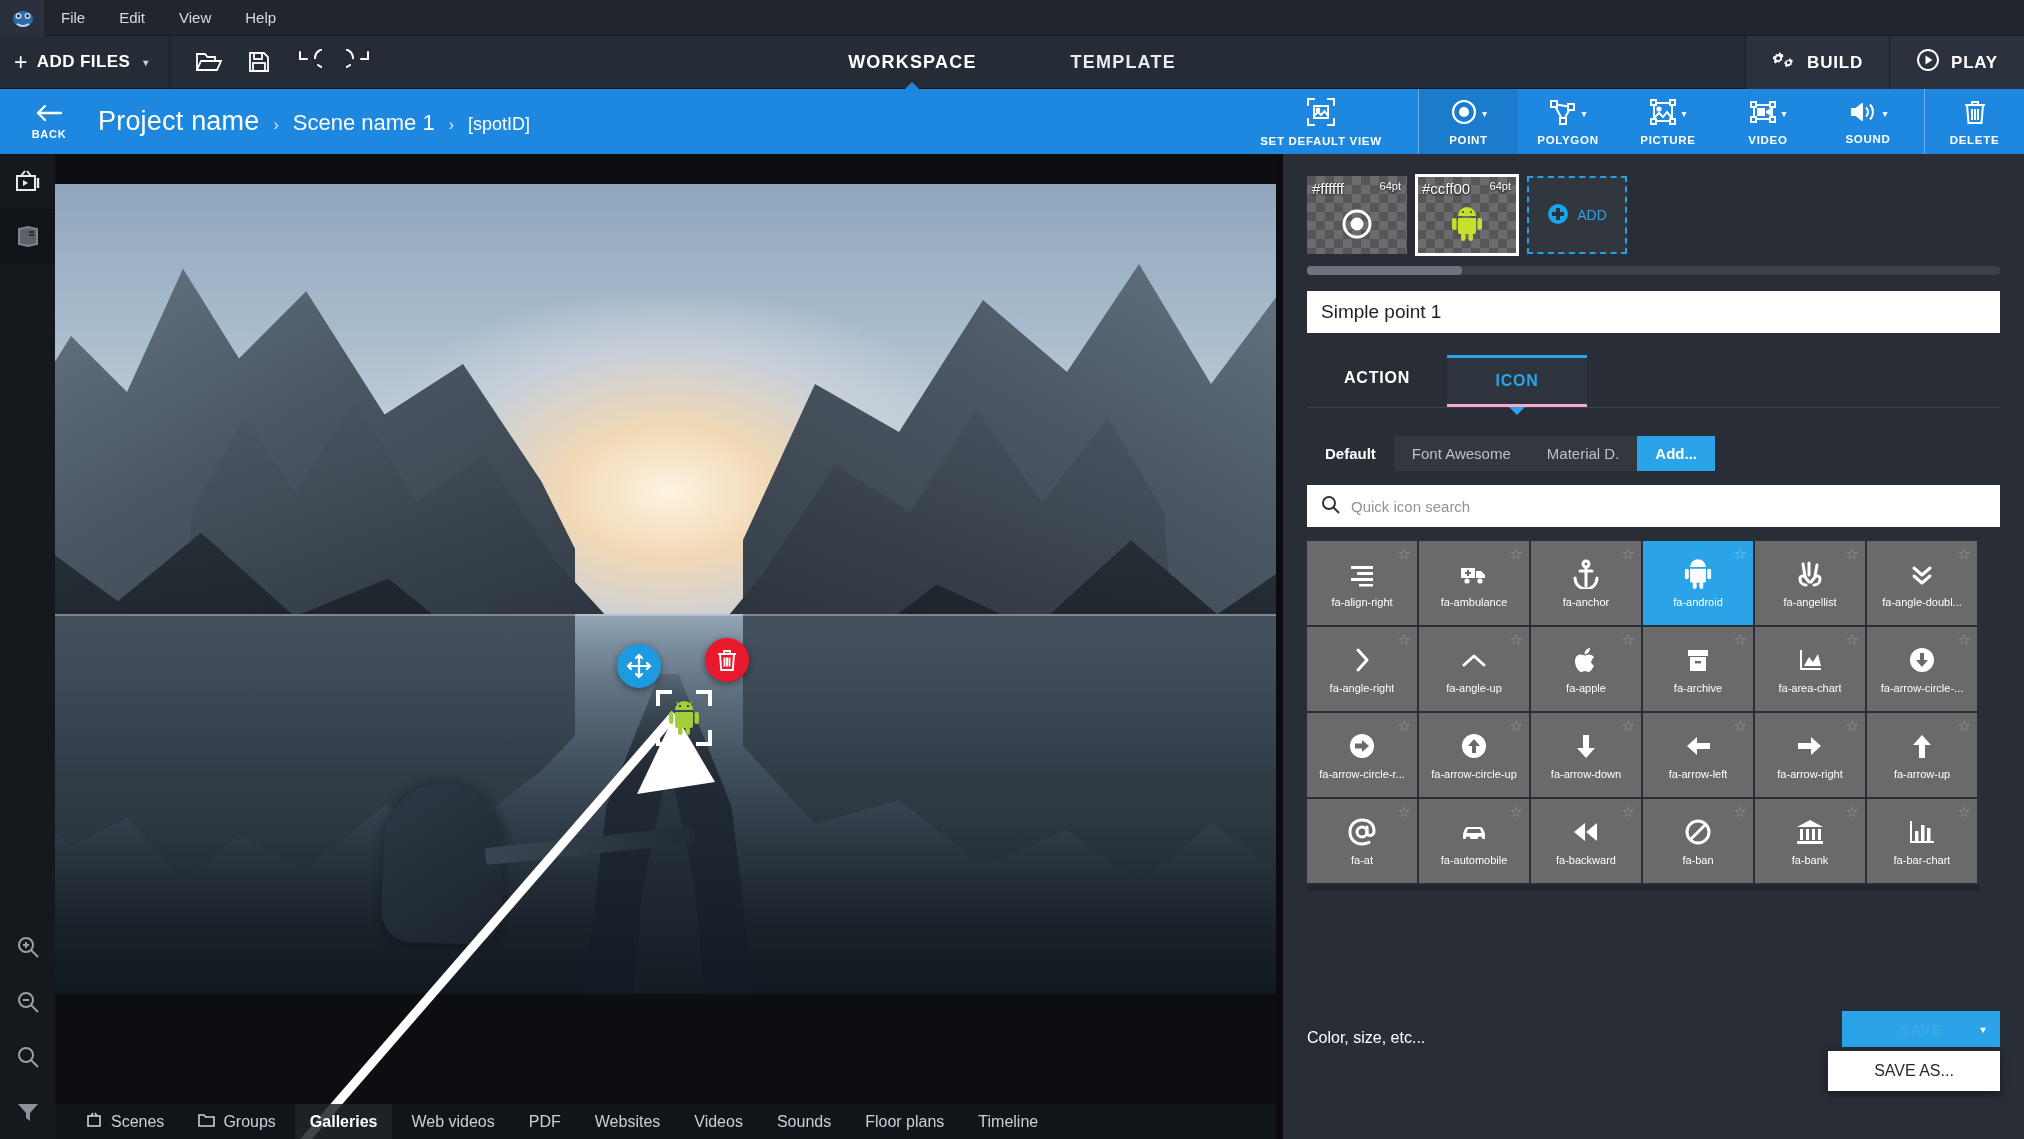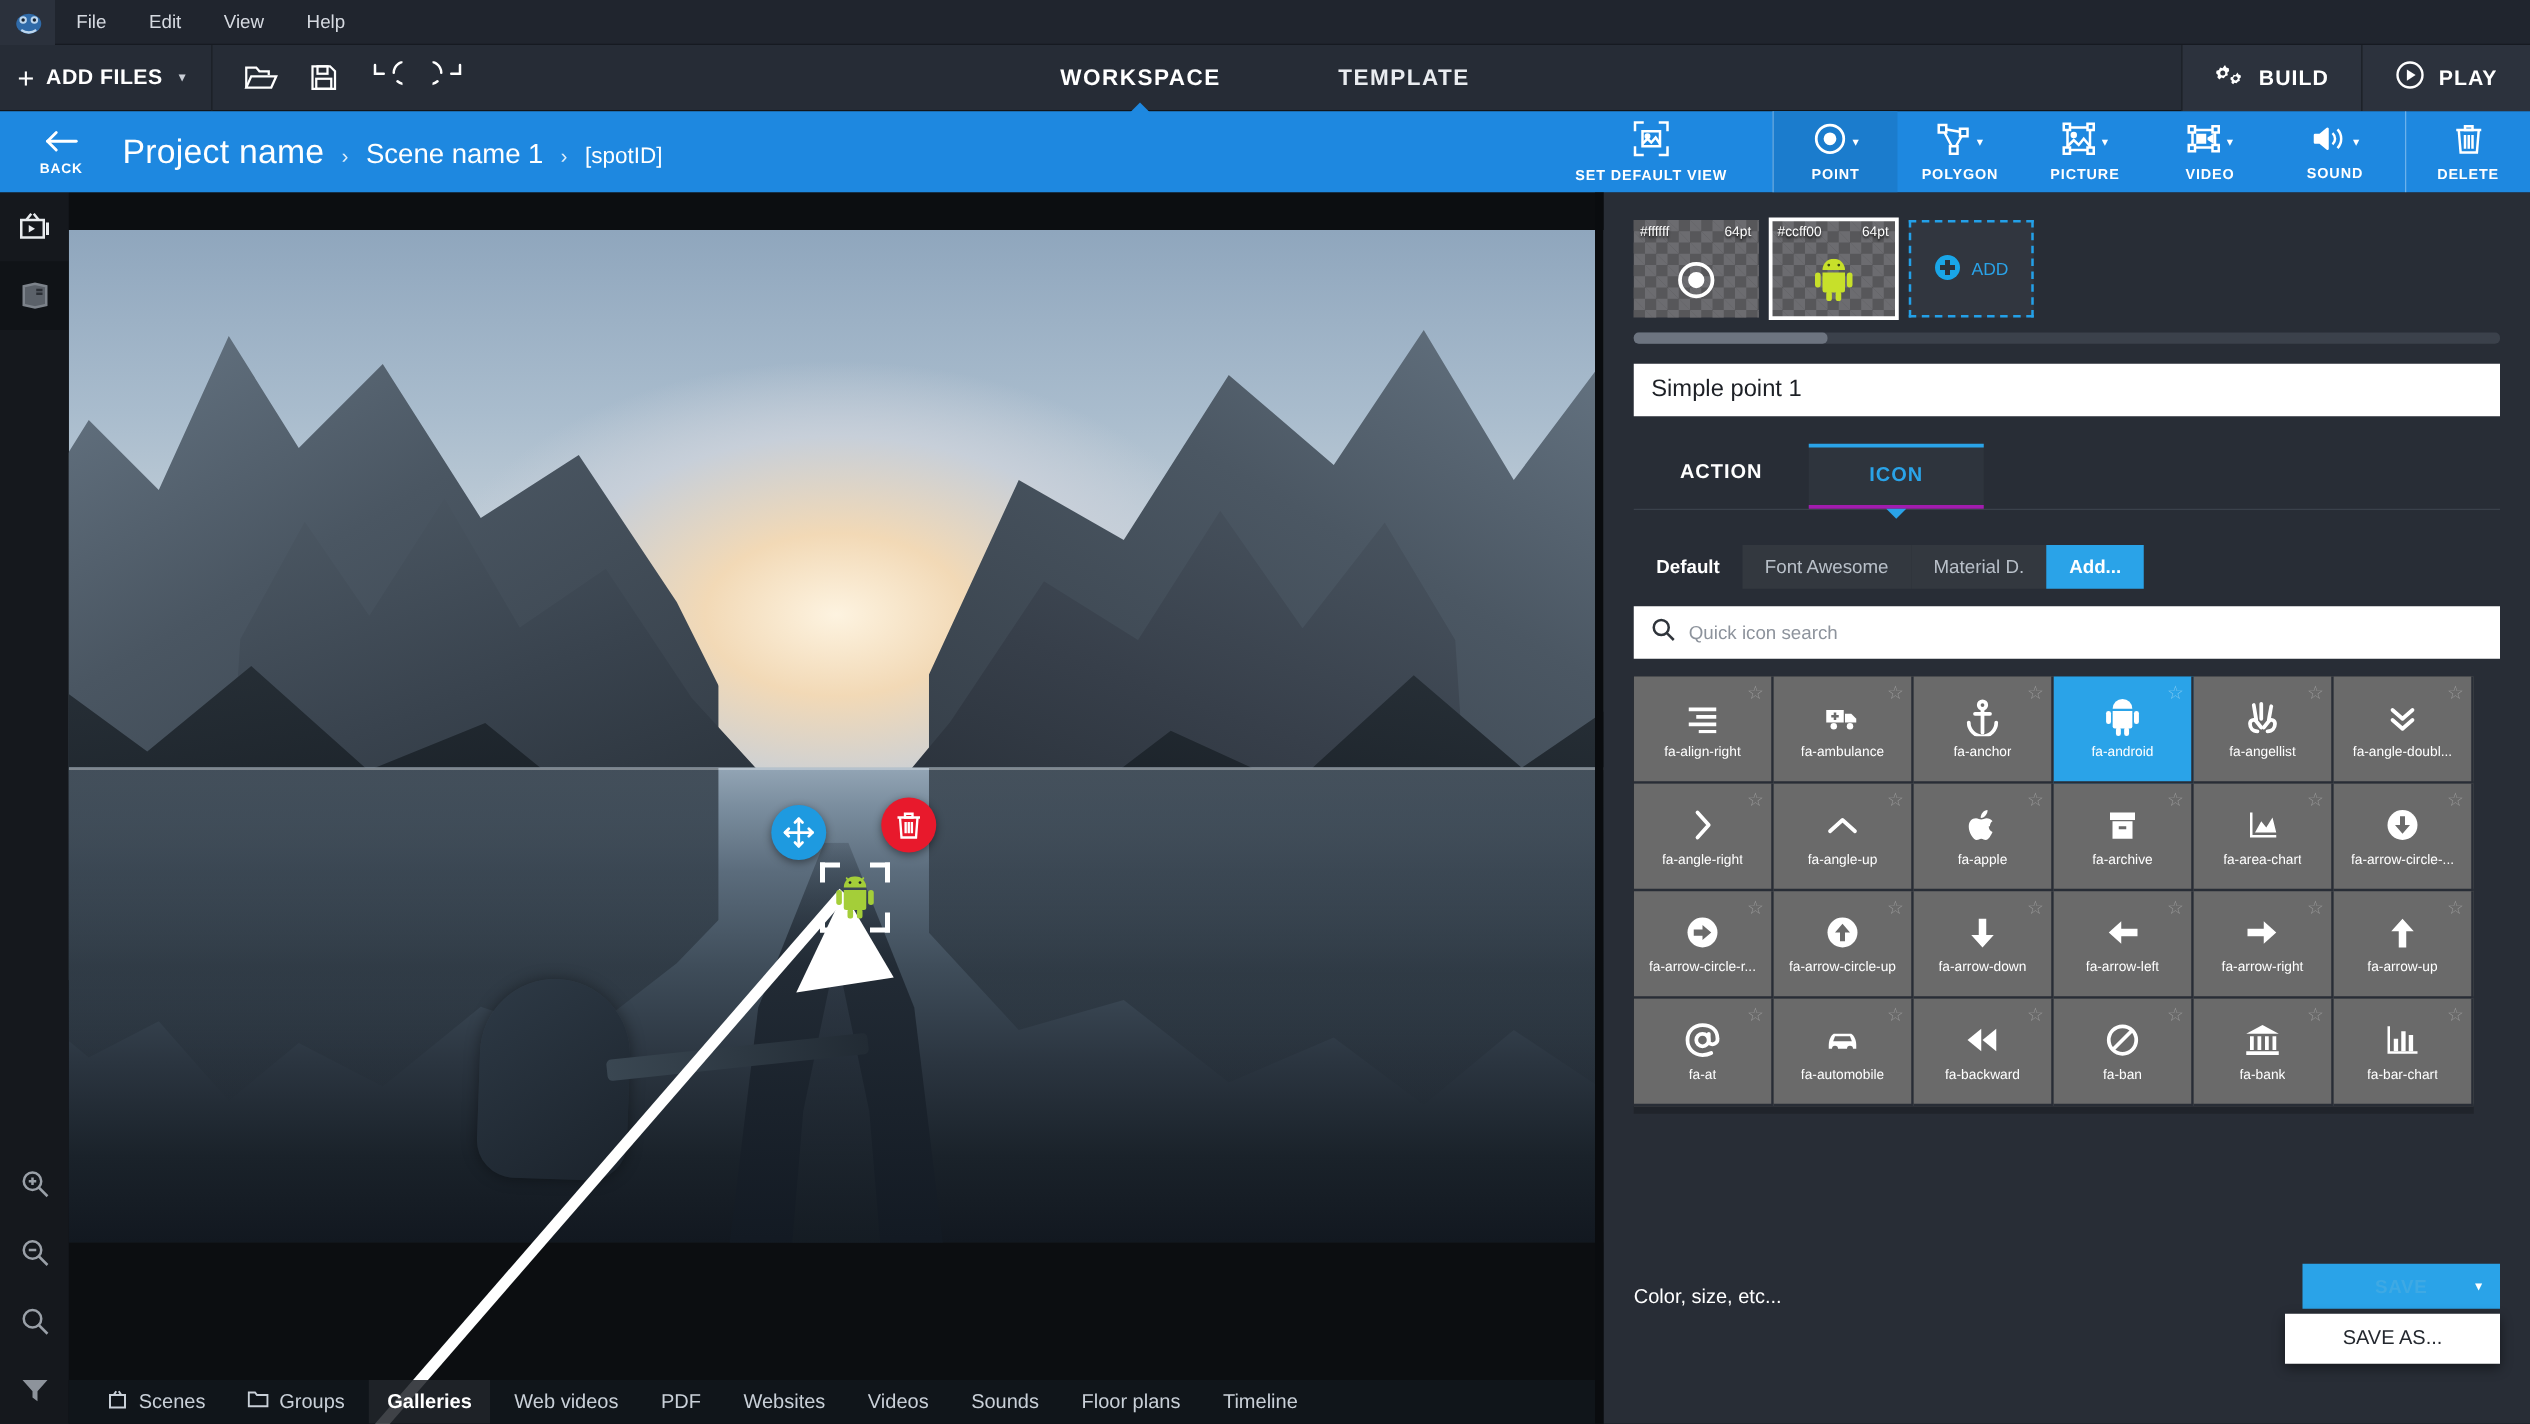--- a/index.html
+++ b/index.html
@@ -229,21 +229,21 @@
   .thumbs-row { display: flex; gap: 10px; padding: 22px 24px 0 24px; }
   .ithumb {
     width: 100px; height: 78px; position: relative; cursor: pointer;
     background-color: #57575a;
     background-image:
       linear-gradient(45deg, #6c6c70 25%, transparent 25%, transparent 75%, #6c6c70 75%),
       linear-gradient(45deg, #6c6c70 25%, transparent 25%, transparent 75%, #6c6c70 75%);
     background-size: 18px 18px; background-position: 0 0, 9px 9px;
   }
   .ithumb.sel { outline: 3px solid #ffffff; outline-offset: -1px; }
-  .ithumb .t-hex { position: absolute; left: 5px; top: 4px; font-size: 11px; color: #ffffff; text-shadow: 0 1px 2px rgba(0,0,0,.9); }
+  .ithumb .t-hex { position: absolute; left: 5px; top: 4px; font-size: 15px; color: #ffffff; text-shadow: 0 1px 2px rgba(0,0,0,.9); }
   .ithumb .t-size { position: absolute; right: 6px; top: 4px; font-size: 11px; color: #ffffff; text-shadow: 0 1px 2px rgba(0,0,0,.9); }
   .ithumb .t-art { position: absolute; left: 0; top: 18px; width: 100%; height: 60px; display: flex; align-items: center; justify-content: center; }
   .ithumb-add {
     width: 100px; height: 78px; border: 2px dashed #23a0e8; color: #2aa3e8;
     display: flex; align-items: center; justify-content: center; gap: 8px;
     font-size: 14px; cursor: pointer; background: #31363f;
   }
   .thumb-scroll { margin: 12px 24px 0 24px; height: 9px; background: #3b414b; border-radius: 4px; position: relative; }
   .thumb-scroll .bar { position: absolute; left: 0; top: 0; height: 9px; width: 155px; background: #6d7480; border-radius: 4px; }
 
@@ -253,21 +253,21 @@
   }
 
   .ai-tabs {
     margin: 22px 24px 0 24px; display: flex; border-bottom: 1px solid #3a414b; position: relative;
   }
   .ai-tab {
     flex: 0 0 auto; min-width: 140px; text-align: center; padding: 14px 22px;
     color: #ffffff; font-size: 16px; font-weight: bold; letter-spacing: .8px; cursor: pointer;
   }
   .ai-tab.active {
-    color: #2aa3e8; border-top: 3px solid #2aa3e8; border-bottom: 3px solid #a21caf;
+    color: #2aa3e8; border-top: 3px solid #2aa3e8; border-bottom: 3px solid #f9a8d4;
     background: #2e343d; position: relative;
   }
   .ai-tab.active::after {
     content:""; position:absolute; left:50%; margin-left:-8px; bottom:-11px;
     border-left:8px solid transparent; border-right:8px solid transparent; border-top:8px solid #2aa3e8;
   }
 
   .set-tabs { display: flex; align-items: flex-start; gap: 0; margin: 28px 24px 0 24px; }
   .set-tab { padding: 9px 18px; font-size: 15px; color: #b9c0c9; cursor: pointer; background: #33383f; }
   .set-tab.current { color: #ffffff; font-weight: bold; background: transparent; }

